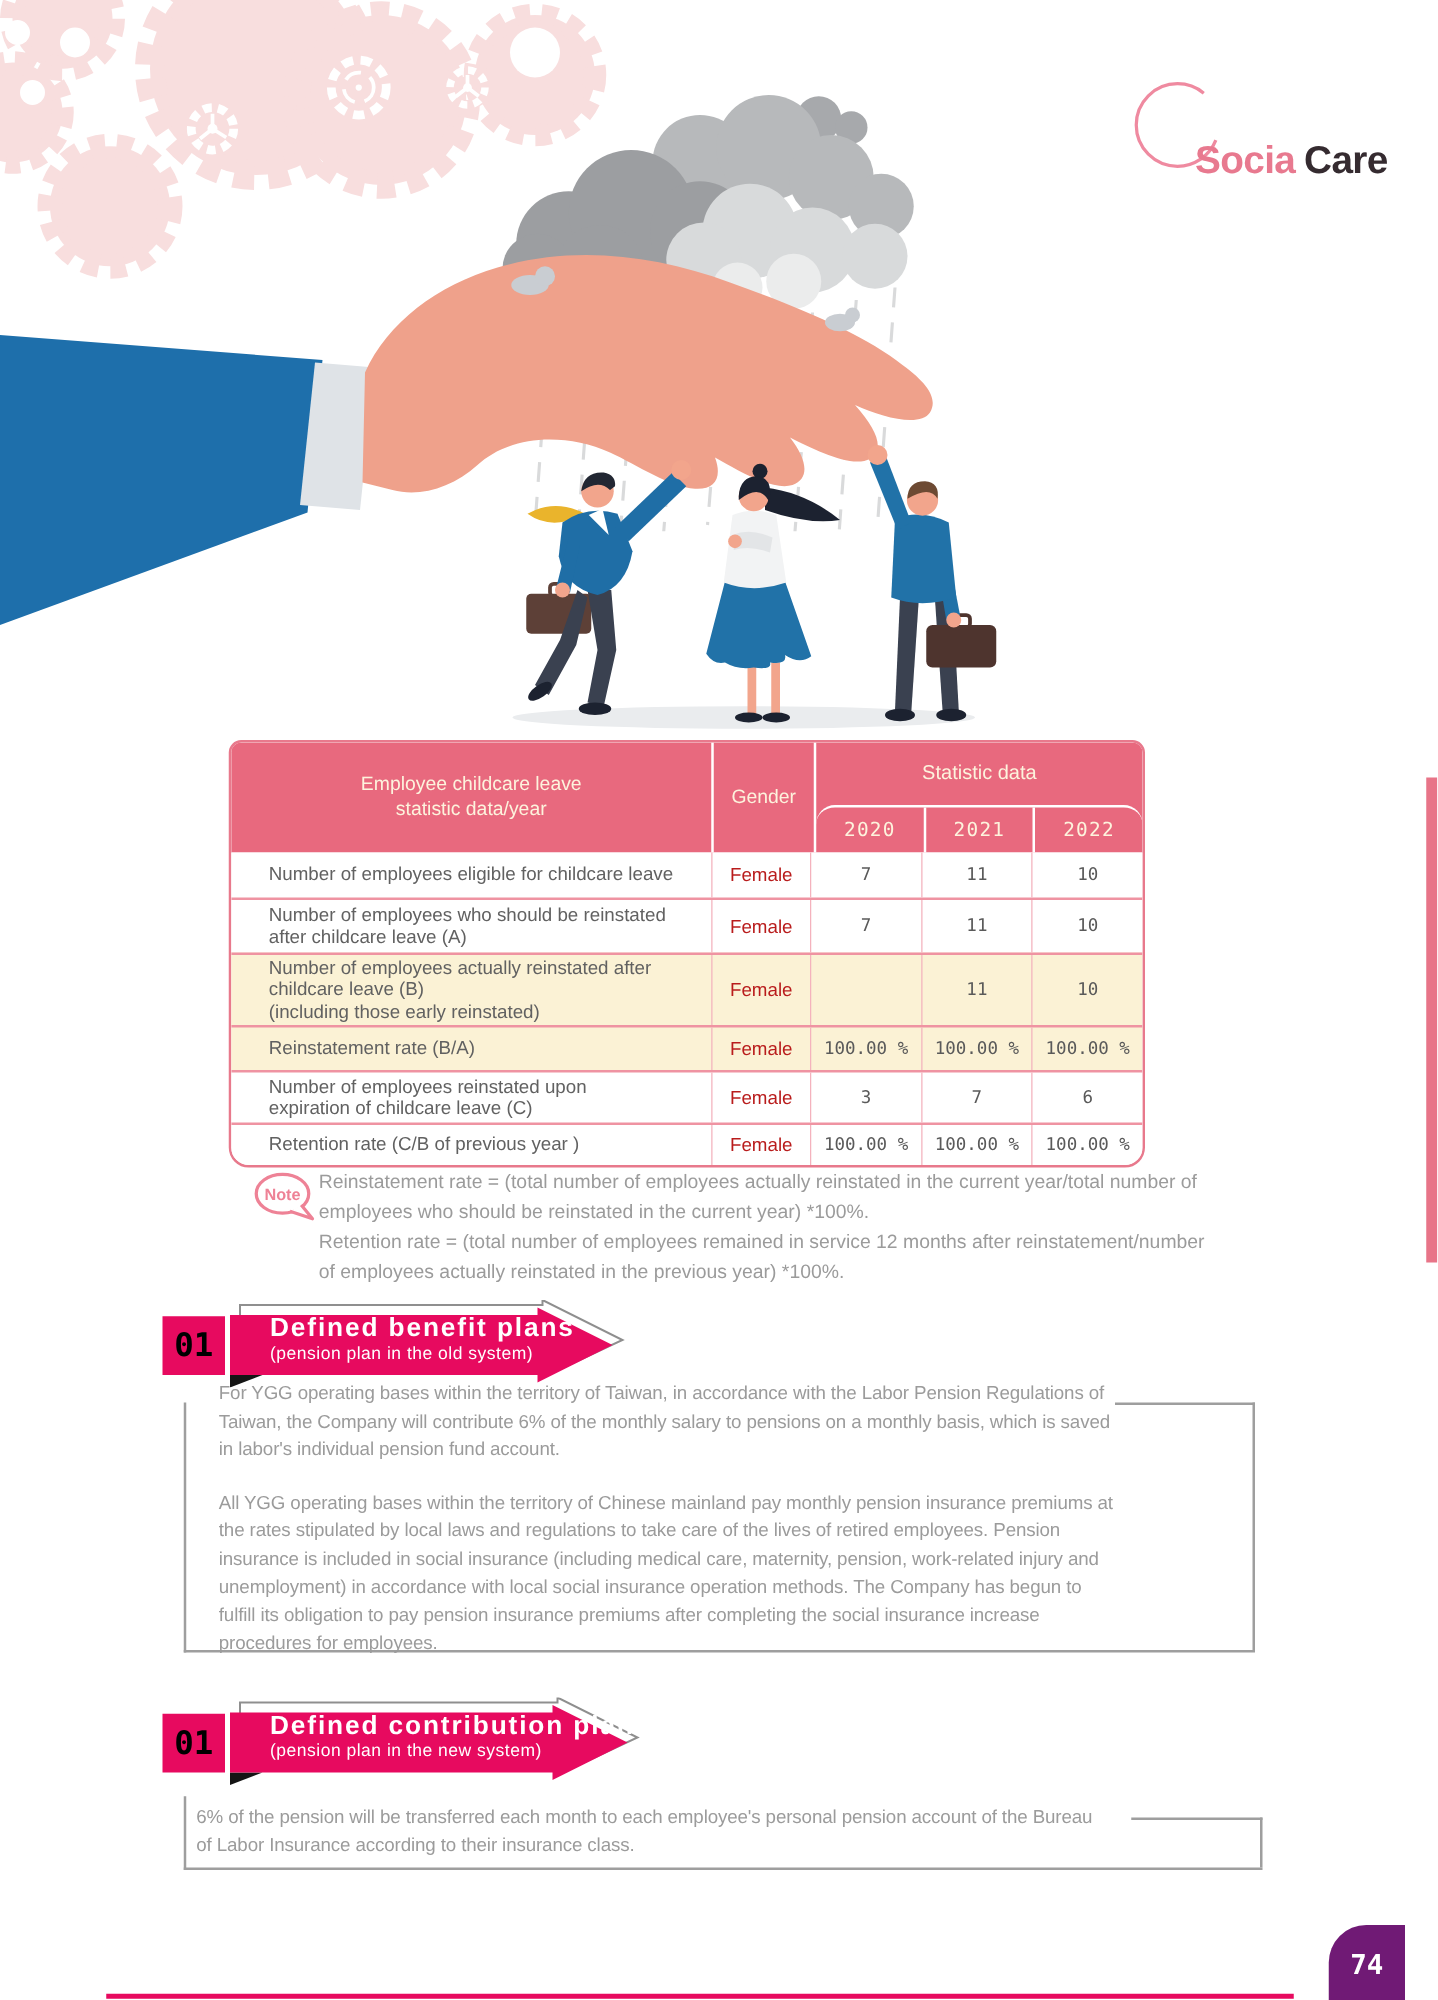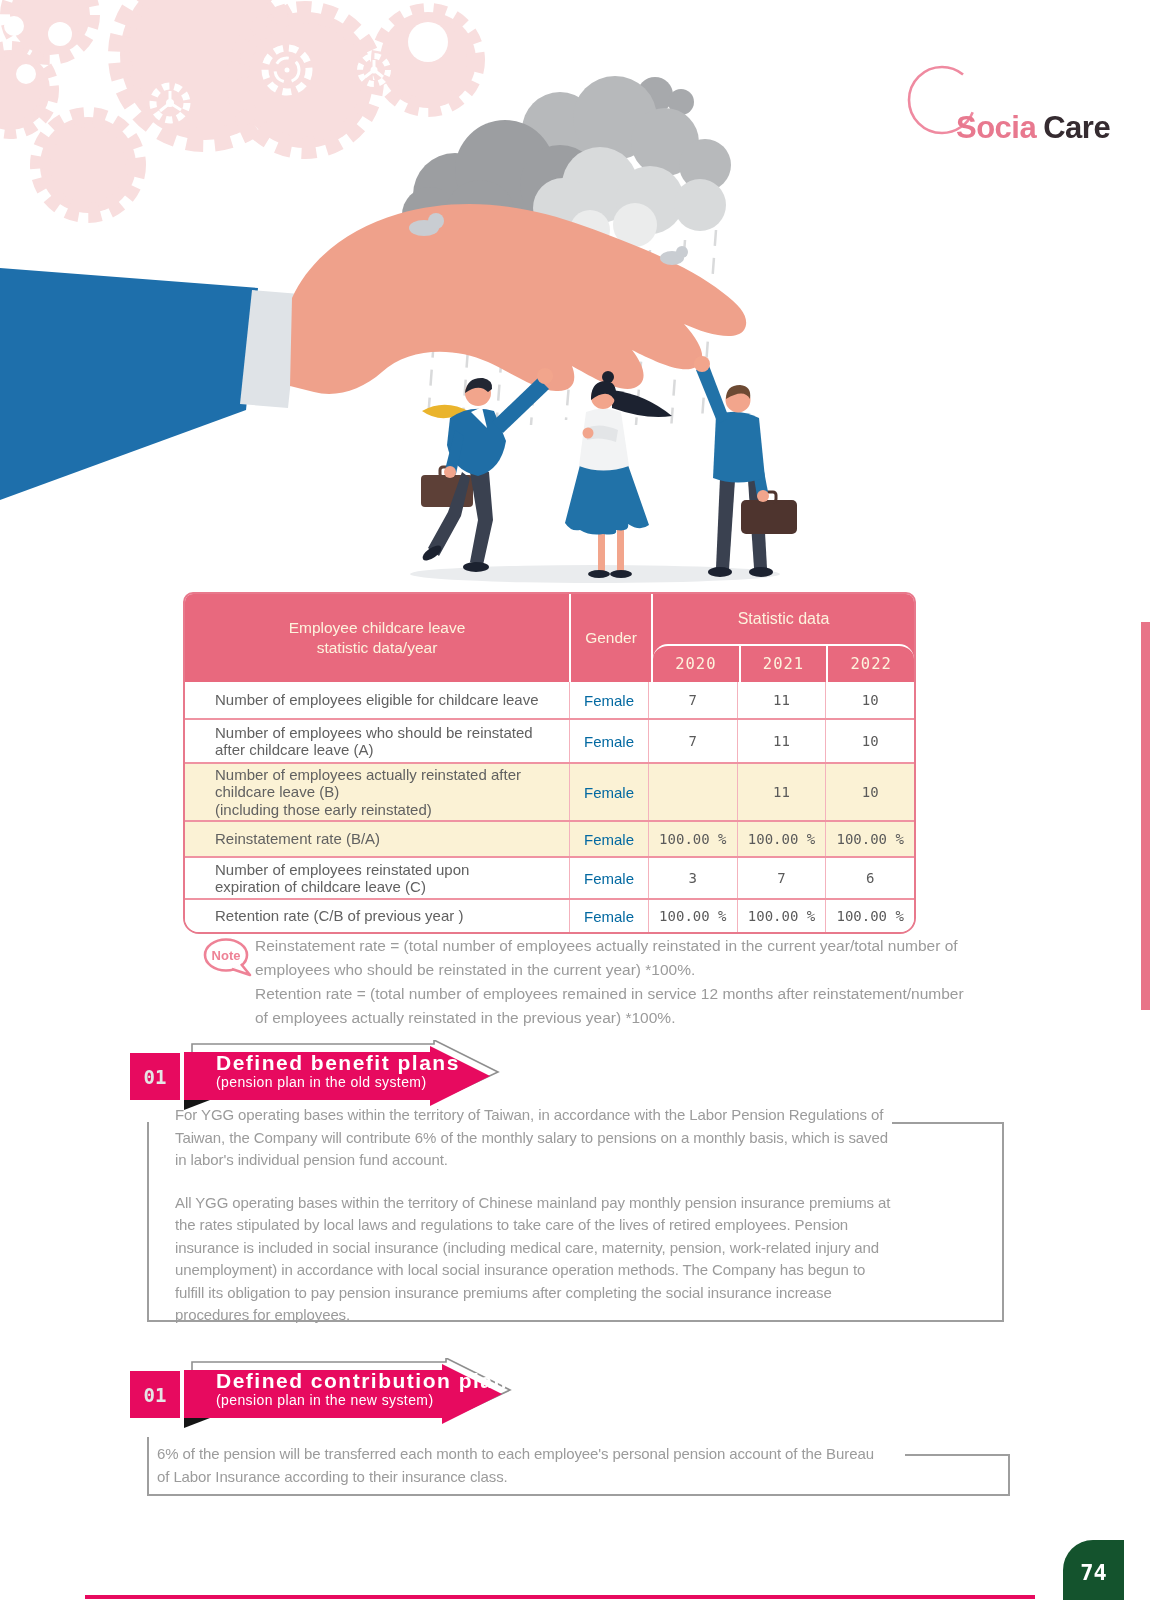--- a/index.html
+++ b/index.html
@@ -28,35 +28,35 @@
   .h-years{display:flex;height:36px;border-top:2px solid #fff;border-radius:15px;}
   .h-years .yr{flex:1;display:flex;align-items:center;justify-content:center;
                font-family:"DejaVu Sans Mono",monospace;font-size:15.5px;letter-spacing:1px;}
   .h-years .yr + .yr{border-left:2px solid #fff;}
   .trow{display:flex;background:#fff;}
   .trow + .trow{border-top:2px solid #ef93a2;}
   .trow.shaded{background:#fbf2d5;}
   .cell{display:flex;align-items:center;box-sizing:border-box;}
   .c-label{width:384px;padding:4px 8px 4px 30px;font-size:15px;line-height:17.5px;color:#616161;
            white-space:pre-line;}
-  .c-gender{width:80px;justify-content:center;font-size:15px;color:#0369a1;
+  .c-gender{width:80px;justify-content:center;font-size:15px;color:#b91c1c;
             border-left:1px solid #f4b2bd;border-right:1px solid #f4b2bd;}
   .c-val{flex:1;justify-content:center;font-family:"DejaVu Sans Mono",monospace;font-size:14px;color:#5a5a5a;}
   .c-val + .c-val{border-left:1px solid #f4b2bd;}
   .r0{height:36px}.r1{height:42px}.r2{height:56px}.r3{height:34px}.r4{height:40px}.r5{height:32px}
 
   
   .note-icon{position:absolute;left:202px;top:936px;}
   .note-text{position:absolute;left:255px;top:934px;width:722px;font-size:15.5px;line-height:24px;color:#9b9b9b;}
   .note-text div{margin:0;}
 
   
-  .num-box{position:absolute;width:50px;height:47px;background:#e70a5f;color:#e5e5e5;
+  .num-box{position:absolute;width:50px;height:47px;background:#e70a5f;color:#000000;
            display:flex;align-items:center;justify-content:center;
-           font-family:"DejaVu Sans Mono",monospace;font-size:19px;font-weight:bold;}
+           font-family:"DejaVu Sans Mono",monospace;font-size:26px;font-weight:bold;}
   .banner-arrow{position:absolute;left:184px;}
   .banner-text{position:absolute;left:216px;color:#fff;pointer-events:none;white-space:nowrap;}
   .banner-text .t{font-size:21px;font-weight:bold;letter-spacing:1.5px;line-height:22px;}
   .banner-text .s{font-size:14px;letter-spacing:0.4px;line-height:16px;}
 
   
   .qbox{position:absolute;border-left:2px solid #9e9e9e;border-bottom:2px solid #9e9e9e;box-sizing:border-box;}
   .qbox .redge{position:absolute;right:0;bottom:0;border-right:2px solid #9e9e9e;}
   .qbox .tedge{position:absolute;right:0;border-top:2px solid #9e9e9e;}
   .qbox1{left:147px;top:1122px;width:857px;height:200px;}
@@ -66,21 +66,21 @@
   .qbox2 .redge{top:17px;}
   .qbox2 .tedge{top:17px;width:105px;}
   .qtext{position:absolute;color:#9b9b9b;font-size:15px;line-height:22.5px;letter-spacing:-0.1px;}
   .qtext p{margin:0 0 20px 0;}
   .qtext1{left:175px;top:1104px;width:718px;}
   .qtext2{left:157px;top:1443px;width:728px;}
 
   
   .side-bar{position:absolute;left:1141px;top:622px;width:9px;height:388px;background:#e87488;}
   .bottom-line{position:absolute;left:85px;top:1595px;width:950px;height:4px;background:#e70a5f;}
-  .page-badge{position:absolute;left:1063px;top:1540px;width:61px;height:60px;background:#14532d;
+  .page-badge{position:absolute;left:1063px;top:1540px;width:61px;height:60px;background:#701a75;
               border-top-left-radius:30px;display:flex;align-items:center;justify-content:center;
               color:#fff;font-family:"DejaVu Sans Mono",monospace;font-size:22px;font-weight:bold;padding-top:4px;box-sizing:border-box;}
 </style>
 </head>
 <body>
 
 <div class="page">
 
   <svg class="hero" width="1150" height="600" viewBox="0 0 1150 600">
 

